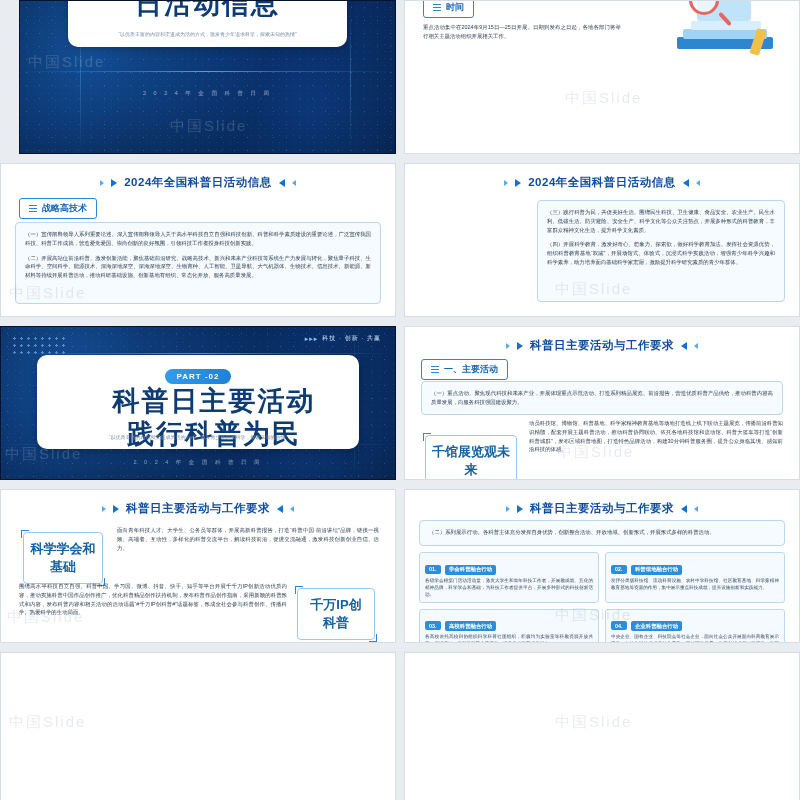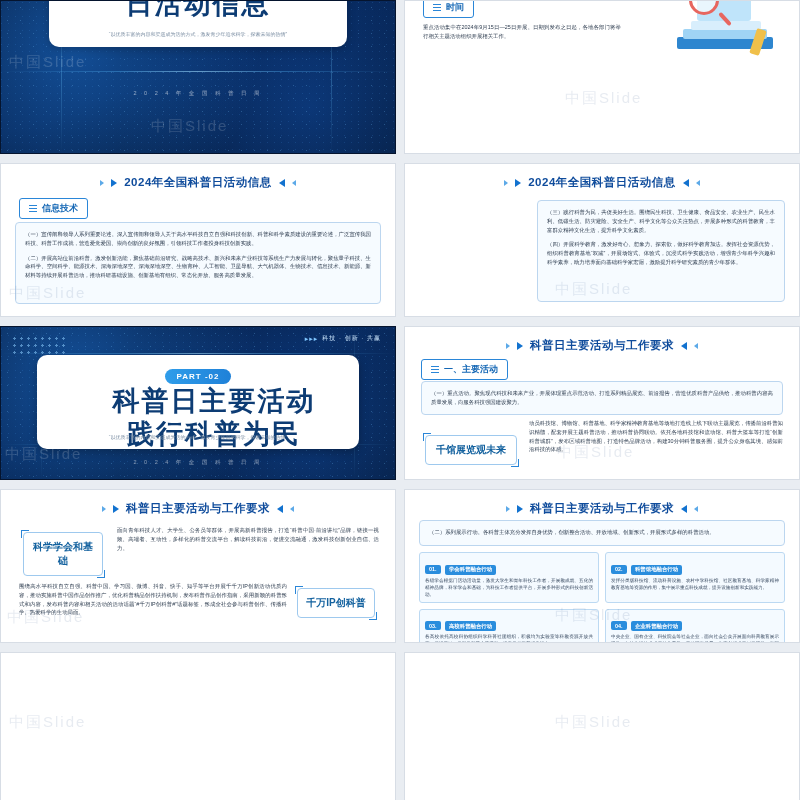--- a/index.html
+++ b/index.html
@@ -110,21 +110,21 @@
     padding: 7px 9px;
   }
   .bluebox {
     background: linear-gradient(160deg,#2e9bea,#1e7fd6);
     border-radius: 8px;
     color:#fff;
   }
   .ghost {
     border: 1px solid #9ec9ee;
     border-radius: 4px;
-    font-size: 10px;
+    font-size: 13px;
     color: #14629f;
     font-weight: bold;
     padding: 7px 6px;
     text-align:center;
     background:#fff;
     position: relative;
   }
   .ghost:before, .ghost:after {
     content:""; position:absolute; width:7px; height:7px; border:1px solid #2a86d8;
   }
@@ -176,21 +176,21 @@
     transform: rotate(-42deg); border-radius:2px;
   }
   .kid-head { position:absolute; border-radius:50%; }
 </style>
 </head>
 <body>
 
 <div id="sheet">
   <div class="grid">
 
-    <div class="slide dark" style="display:flex;align-items:flex-start;justify-content:center;">
+    <div class="slide dark" style="display:flex;align-items:flex-start;justify-content:center;margin-left:19px;">
       <div class="dots"></div>
       <div class="glowline" style="top:70px;"></div>
       <div class="vline" style="left:60px;"></div>
       <div class="vline" style="left:330px;"></div>
       <div class="white-panel" style="left:48px; right:48px; top:-46px; height:92px; box-shadow:0 2px 8px rgba(0,0,0,.25);">
         <div style="position:absolute;left:0;right:0;bottom:26px;text-align:center;">
           <div class="bigtitle">日活动信息</div>
         </div>
         <div style="position:absolute;left:24px;right:24px;bottom:9px;">
           <div class="subtle">“以优质丰富的内容和渠道成为活的方式，激发青少年追求科学，探索未知的热情”</div>
@@ -236,21 +236,21 @@
         <span class="tri r"></span>
         <span class="tri sm r"></span>
       </div>
       <div style="position:absolute;left:18px;top:34px;">
         <div class="tag">
           <span class="bars">
               <i></i>
               <i></i>
               <i></i>
             </span>
-          <span>信息技术</span>
+          <span>战略高技术</span>
         </div>
       </div>
       <div class="card" style="position:absolute;left:14px;right:14px;top:58px;bottom:12px;">
         <div class="body-txt">（一）宣传阐释领导人系列重要论述。深入宣传阐释领导人关于高水平科技自立自强和科技创新、科普和科学素质建设的重要论述，广泛宣传我国科技、科普工作成就，营造爱党爱国、崇尚创新的良好氛围，引领科技工作者投身科技创新实践。</div>
         <div class="body-txt" style="margin-top:6px;">（二）开展高站位前沿科普。激发创新活能，聚焦基础前沿研究、战略高技术、新兴和未来产业科技等系统生产力发展与转化，聚焦量子科技、生命科学、空间科学、能源技术、深海深地深空、深海深地深空、生物育种、人工智能、卫星导航、大气机器体、生物技术、信息技术、新能源、新材料等持续开展科普活动，推动科研基础设施、创新基地有组织、常态化开放、服务高质量发展。</div>
       </div>
       <div class="wm lt" style="left:8px;top:120px;font-size:15px;">中国Slide</div>
     </div>
 
     <div class="slide">

